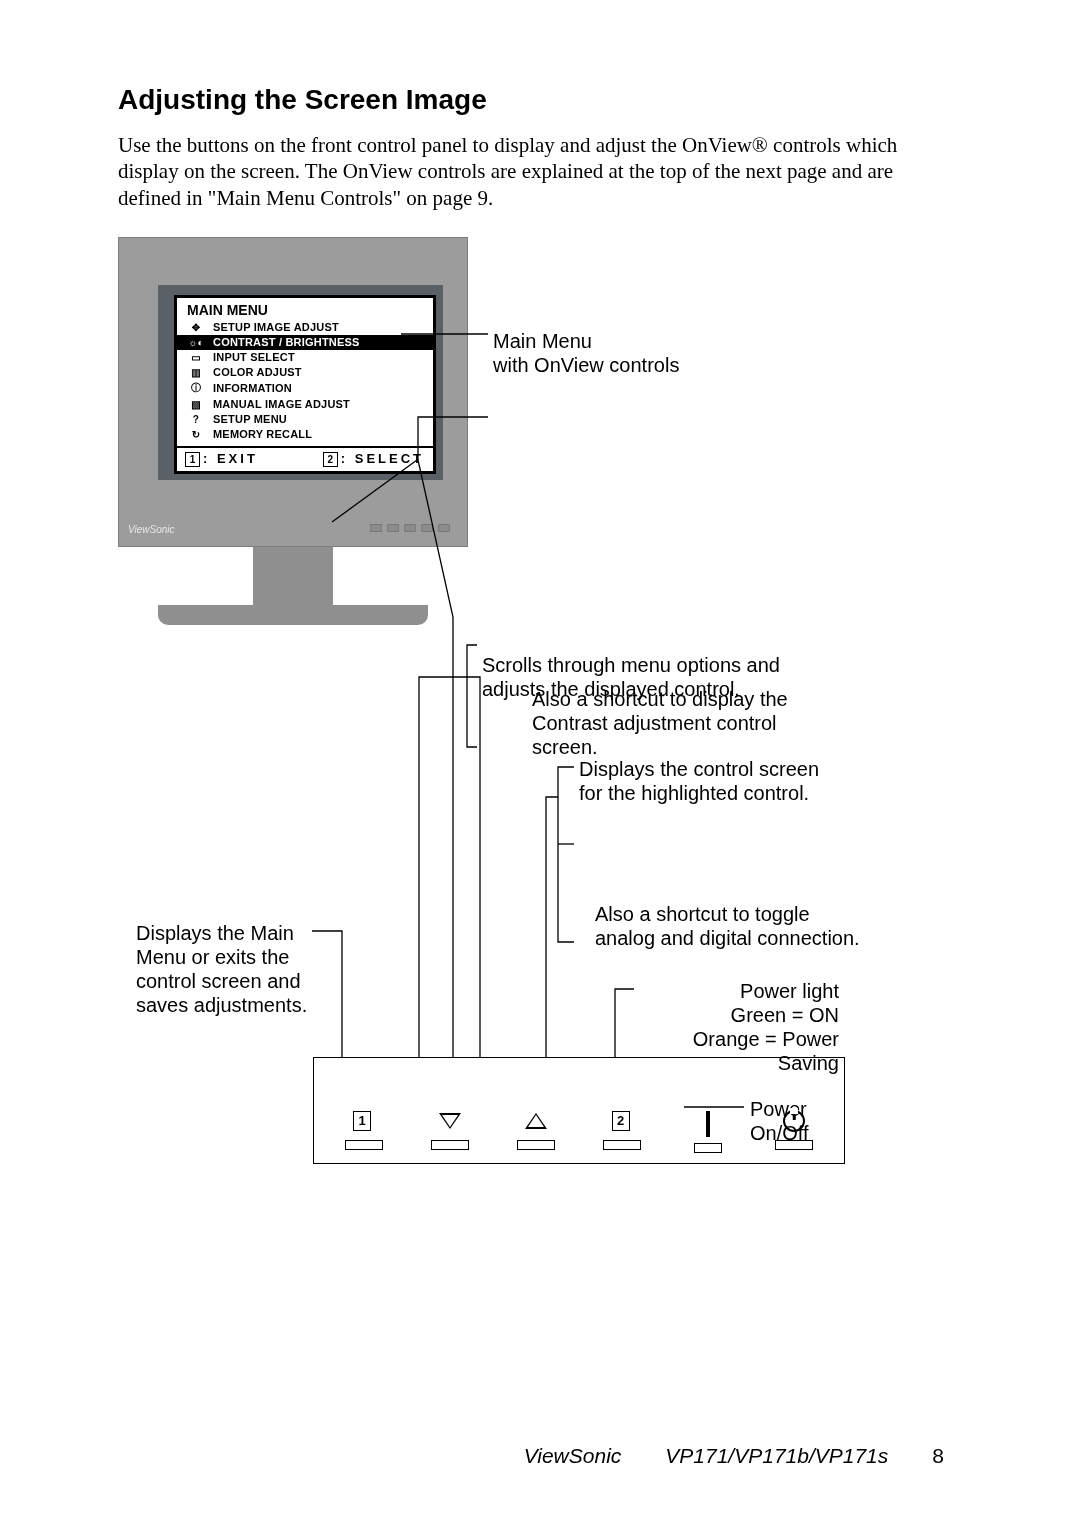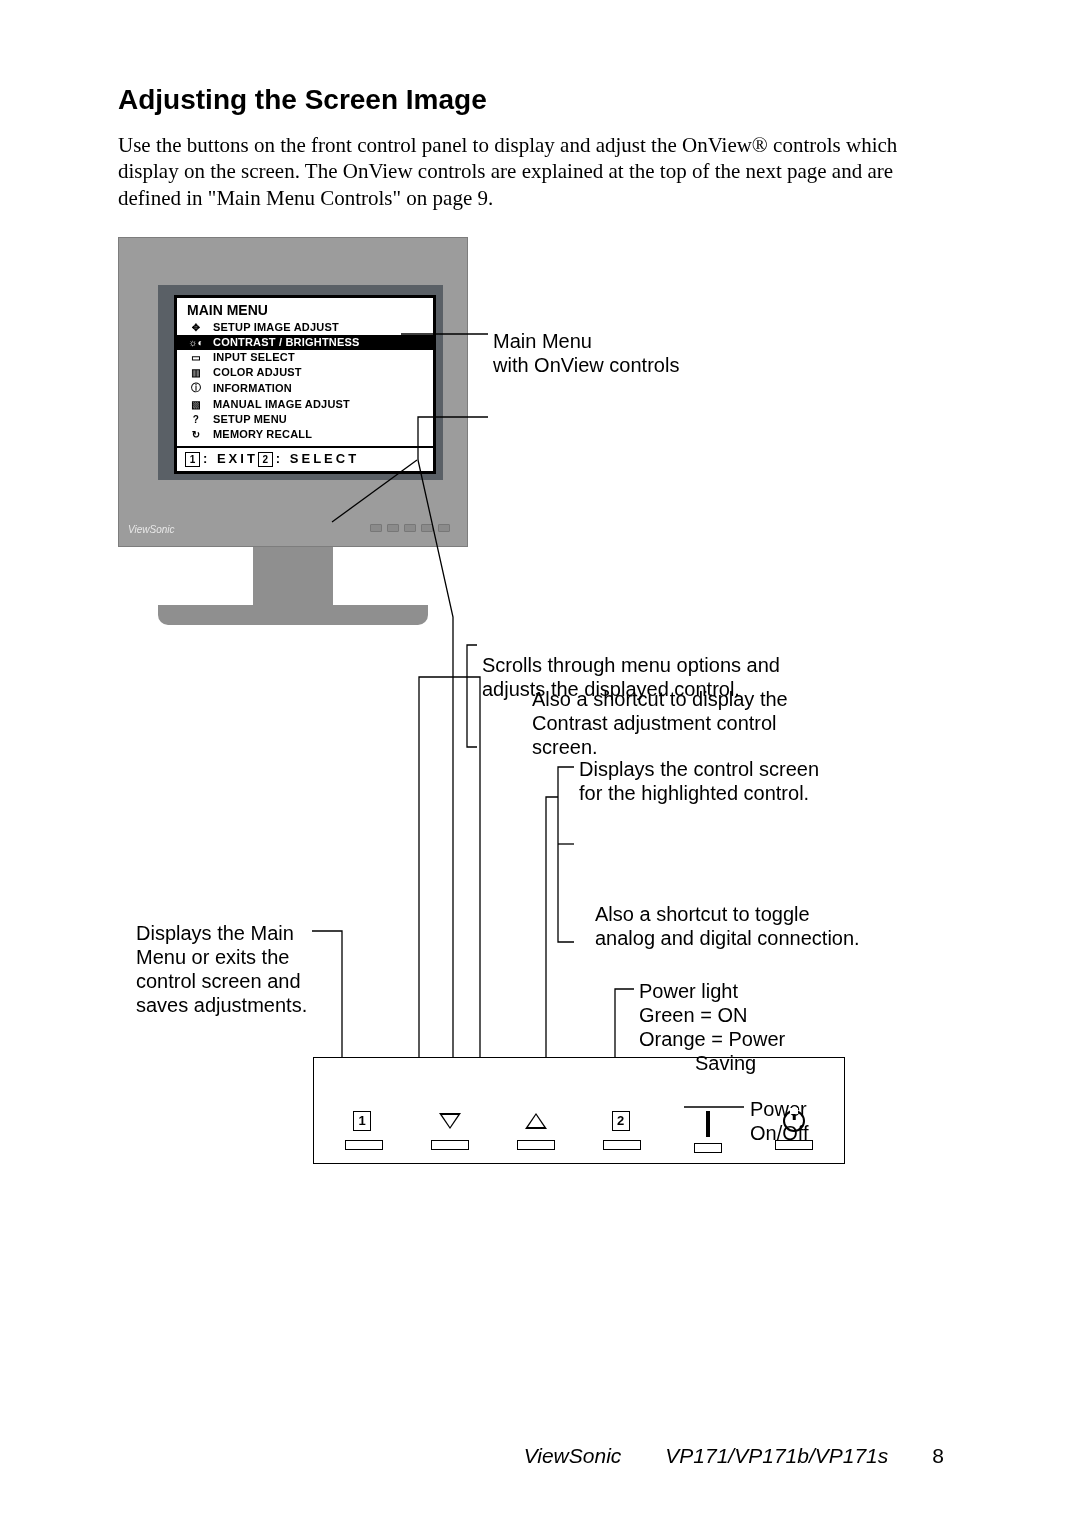--- a/index.html
+++ b/index.html
@@ -97,21 +97,21 @@
     letter-spacing:0.2px;
   }
   .osd li.sel { background:#000; color:#fff; }
   .osd .ic {
     width:18px; display:inline-block; text-align:center; margin-right:8px;
     font-size:10px;
   }
   .osd .footer {
     border-top:2px solid #000;
     display:flex;
-    justify-content:flex-start;
+    justify-content:space-between;
     padding:3px 9px 4px 8px;
     font-weight:bold;
     font-size:13px;
     letter-spacing:3px;
   }
   .numbox{display:inline-block;border:1.5px solid #000;width:13px;height:13px;line-height:13px;
           text-align:center;font-size:10px;letter-spacing:0;margin-right:3px;font-weight:bold;}
   
   .lbl { font-family:Arial,Helvetica,sans-serif; font-size:20px; line-height:1.2; position:absolute; }
   .lbl.bold { font-weight:bold; }
@@ -256,21 +256,21 @@
     </div>
     <div class="lbl" style="left:461px;top:520px;width:260px;">
       <span>Displays the control screen for the highlighted control.</span>
     </div>
     <div class="lbl" style="left:461px;top:665px;width:280px;margin-left:16px;">
       <span>Also a shortcut to toggle analog and digital connection.</span>
     </div>
     <div class="lbl" style="left:-14px;top:684px;width:210px;margin-left:32px;">
       <span>Displays the Main Menu or exits the control screen and saves adjustments.</span>
     </div>
-    <div class="lbl" style="left:521px;top:742px;width:200px;">
+    <div class="lbl" style="left:521px;top:742px;width:200px;text-align:right;">
       <span>Power light</span><br>
       <span>Green = ON</span><br>
       <span>Orange = Power</span><br>
       <span style="padding-left:56px">Saving</span>
     </div>
     <div class="lbl" style="left:632px;top:860px;width:120px;">
       <span>Power</span><br><span>On/Off</span>
     </div>
 
     <div class="panel-detail">

